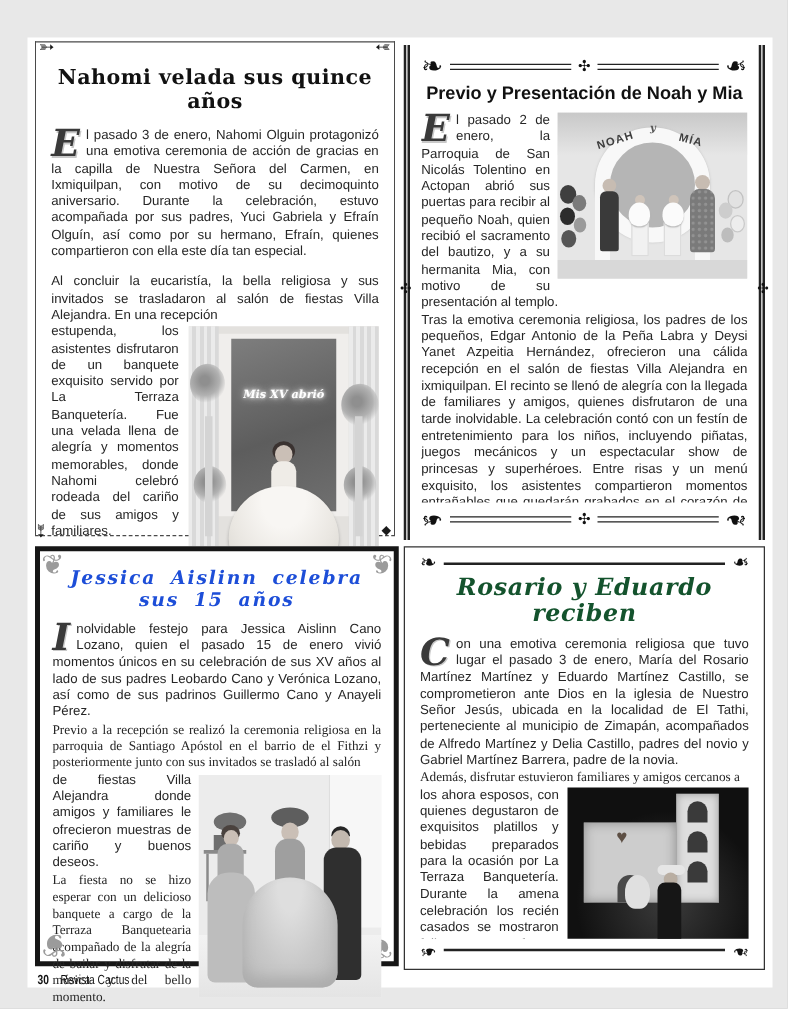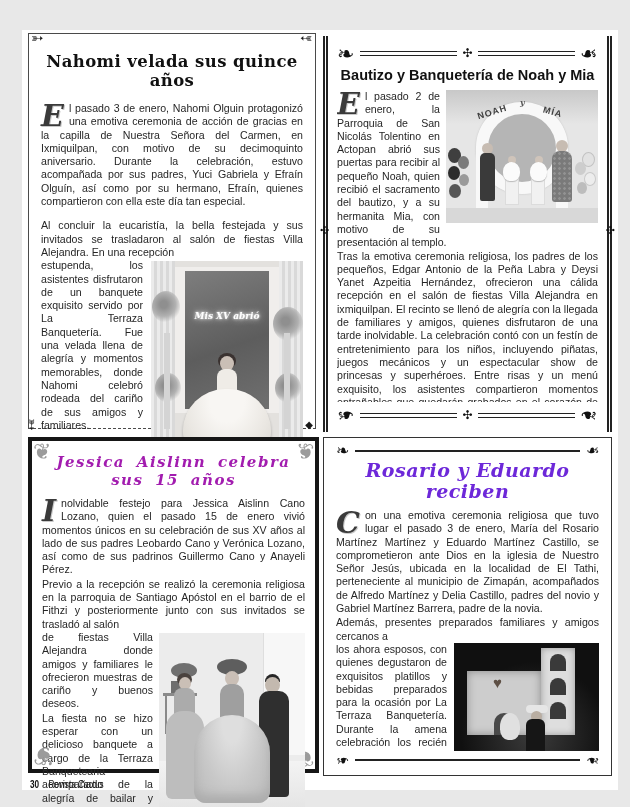--- a/index.html
+++ b/index.html
@@ -91,21 +91,21 @@
   .p2-kid.a{left:57px;} .p2-kid.b{left:84px;}
   .p2-kidH{width:8px;height:8px;top:66px;background:#cfc4ba;border-radius:50%;}
   .p2-kidH.a{left:62px;} .p2-kidH.b{left:89px;}
   .p2-momB{left:106px;top:61px;width:20px;height:51px;border-radius:8px 8px 3px 3px;
            background:radial-gradient(circle,#929292 1px,rgba(0,0,0,0) 1.6px) 0 0/5px 5px,#7a7a7a;}
   .p2-momH{left:110px;top:50px;width:12px;height:12px;background:#c7bcb2;border-radius:50%;}
 
   
   .box3 { left:28px; top:437px; width:291px; height:336px; background:#fff;
           border:4px solid #161616; padding:8px 10px; }
-  .box3 h2 { font:italic 600 15px "DejaVu Serif", serif; text-align:center; color:#a21caf;
+  .box3 h2 { font:italic 600 15px "DejaVu Serif", serif; text-align:center; color:#1d4ed8;
              letter-spacing:1.5px; word-spacing:5px; margin:4px 0 8px; }
   .orn3 { position:absolute; font-size:22px; color:#9b9b9b; line-height:1; }
   .orn3.tl { left:1px; top:0; }
   .orn3.tr { right:1px; top:0; transform:scaleX(-1); }
   .orn3.bl { left:1px; bottom:0; transform:scaleY(-1); font-size:26px; }
   .orn3.br { right:1px; bottom:0; transform:scale(-1,-1); }
 
   .ph3 { width:146px; height:178px; margin:2px 0 0 6px; background:#ececec; }
   .p3-cab{right:0;top:0;width:42px;height:122px;background:#f7f7f7;border-left:1px solid #dedede;}
   .p3-floor{left:0;bottom:0;width:100%;height:50px;background:linear-gradient(#f3f3f3,#e4e4e4);}
@@ -129,21 +129,21 @@
   .p3-dHair{left:106px;top:41px;width:15px;height:8px;background:#262626;border-radius:8px 8px 0 0;}
 
   
   .box4 { left:323px; top:437px; width:289px; height:339px; background:#fff;
           border:1px solid #333; padding:4px 12px 6px; display:flex; flex-direction:column; }
   .ornrow4 { display:flex; align-items:center; gap:6px; height:18px; flex:0 0 auto; }
   .ornrow4 .floral { font-size:16px; line-height:1; color:#111; }
   .ornrow4 .floral.flip { transform:scaleX(-1); }
   .ornrow4 .line { flex:1; height:0; border-top:2px solid #222; }
   .box4 h2 { font:italic 700 19px/21px "DejaVu Serif", serif; text-align:center;
-             color:#6d28d9; letter-spacing:.5px; margin:0 0 7px; }
+             color:#14532d; letter-spacing:.5px; margin:0 0 7px; }
   .box4-content { flex:1; overflow:hidden; }
 
   .ph4 { width:145px; height:148px; margin:0 0 2px 7px; background:#101010; }
   .p4-glow{left:0;top:0;width:100%;height:100%;background:radial-gradient(circle at 55% 62%,rgba(130,130,130,.38),rgba(0,0,0,0) 60%);}
   .p4-fac{left:13px;top:28px;width:74px;height:64px;background:#cdcdcd;box-shadow:inset 0 0 9px #898989;}
   .p4-heart{left:39px;top:32px;font-size:15px;color:#5d4f44;line-height:1;}
   .p4-door{left:40px;top:70px;width:20px;height:22px;background:#494949;border-radius:10px 10px 0 0;}
   .p4-tower{left:87px;top:5px;width:34px;height:87px;background:#dedede;box-shadow:inset 0 0 7px #979797;}
   .p4-win{left:96px;width:16px;height:17px;background:#3a3a3a;border-radius:8px 8px 0 0;}
   .p4-win.w1{top:11px;} .p4-win.w2{top:35px;} .p4-win.w3{top:59px;}
@@ -151,40 +151,40 @@
   .p4-grH{left:77px;top:68px;width:11px;height:11px;background:#b9aea2;border-radius:50%;}
   .p4-gr{left:72px;top:76px;width:19px;height:48px;background:#161616;border-radius:6px 6px 2px 2px;}
   .p4-veil{left:46px;top:70px;width:20px;height:27px;background:#e0e0e0;border-radius:50% 50% 40% 40%;}
 
   
   .footer { position:absolute; left:30px; top:778px; font-size:10.5px; color:#111;
             transform:scaleX(.78); transform-origin:left center; display:flex; gap:12px; }
   .footer .pgnum { font-weight:700; }
 
   .clear { clear:both; }
-  p + p { margin-top:1px; }
+  p + p { margin-top:1px;font-family:Liberation Serif, serif; }
   .gap { height:11px; }
 </style>
 </head>
 <body>
 
 <div class="page">
   <div class="paper"></div>
 
   <section class="ab box1">
     <span class="orn1 tl">➳</span>
     <span class="orn1 tr">➳</span>
     <span class="orn1 bl">➳</span>
     <span class="orn1 br">◆</span>
 
     <h2>Nahomi velada sus quince años</h2>
 
     <p class="body"><span class="dropcap">E</span><span>l pasado 3 de enero, Nahomi Olguin protagonizó una emotiva ceremonia de acción de gracias en la capilla de Nuestra Señora del Carmen, en Ixmiquilpan, con motivo de su decimoquinto aniversario. Durante la celebración, estuvo acompañada por sus padres, Yuci Gabriela y Efraín Olguín, así como por su hermano, Efraín, quienes compartieron con ella este día tan especial.</span></p>
     <div class="gap"></div>
-    <p class="body">Al concluir la eucaristía, la bella festejada y sus invitados se trasladaron al salón de fiestas Villa Alejandra. En una recepción</p>
+    <p class="body">Al concluir la eucaristía, la bella religiosa y sus invitados se trasladaron al salón de fiestas Villa Alejandra. En una recepción</p>
 
     <div class="photo ph1">
       <div class="ab p1-stage"></div>
       <div class="ab p1-curL"></div>
       <div class="ab p1-curR"></div>
       <div class="ab p1-floor"></div>
       <div class="ab p1-panel"></div>
       <div class="ab p1-neon">Mis XV abrió</div>
       <div class="ab p1-fl a"></div>
       <div class="ab p1-fl b"></div>
@@ -204,21 +204,21 @@
     <span class="sidecross l">✣</span>
     <span class="sidecross r">✣</span>
     <div class="ornrow">
       <span class="floral">❧</span>
       <span class="dline"></span>
       <span class="cross">✣</span>
       <span class="dline"></span>
       <span class="floral flip">❧</span>
     </div>
     <div class="box2-content">
-      <h2>Bautizo y Banquetería de Noah y Mia</h2>
+      <h2>Previo y Presentación de Noah y Mia</h2>
       <div class="photo ph2">
         <div class="ab p2-ceil"></div>
         <div class="ab p2-room"></div>
         <div class="ab p2-arch"></div>
         <div class="ab p2-leg l"></div>
         <div class="ab p2-leg r"></div>
         <div class="ab p2-floor"></div>
         <span class="ab p2-lab p2-noah">NOAH</span>
         <span class="ab p2-y">y</span>
         <span class="ab p2-lab p2-mia">MÍA</span>
@@ -293,21 +293,21 @@
   <section class="ab box4">
     <div class="ornrow4">
       <span class="floral">❧</span>
       <span class="line"></span>
       <span class="floral flip">❧</span>
     </div>
     <h2><span>Rosario y Eduardo reciben</span><br>
         </h2>
     <div class="box4-content">
       <p class="body"><span class="dropcap">C</span><span>on una emotiva ceremonia religiosa que tuvo lugar el pasado 3 de enero, María del Rosario Martínez Martínez y Eduardo Martínez Castillo, se comprometieron ante Dios en la iglesia de Nuestro Señor Jesús, ubicada en la localidad de El Tathi, perteneciente al municipio de Zimapán, acompañados de Alfredo Martínez y Delia Castillo, padres del novio y Gabriel Martínez Barrera, padre de la novia.</span></p>
-      <p class="body">Además, presentes preparados familiares y amigos cercanos a</p>
+      <p class="body">Además, disfrutar estuvieron familiares y amigos cercanos a</p>
       <div class="photo ph4">
         <div class="ab p4-glow"></div>
         <div class="ab p4-fac"></div>
         <span class="ab p4-heart">♥</span>
         <div class="ab p4-door"></div>
         <div class="ab p4-tower"></div>
         <div class="ab p4-win w1"></div>
         <div class="ab p4-win w2"></div>
         <div class="ab p4-win w3"></div>
 

